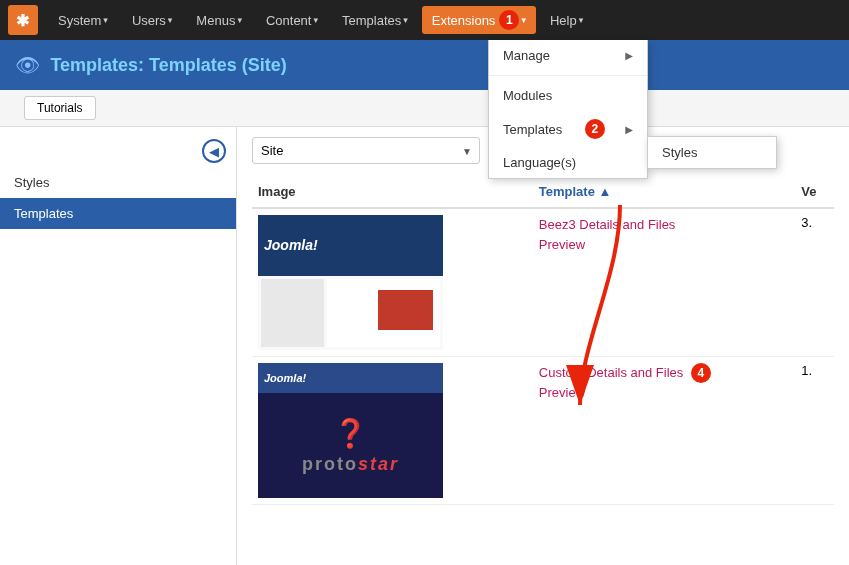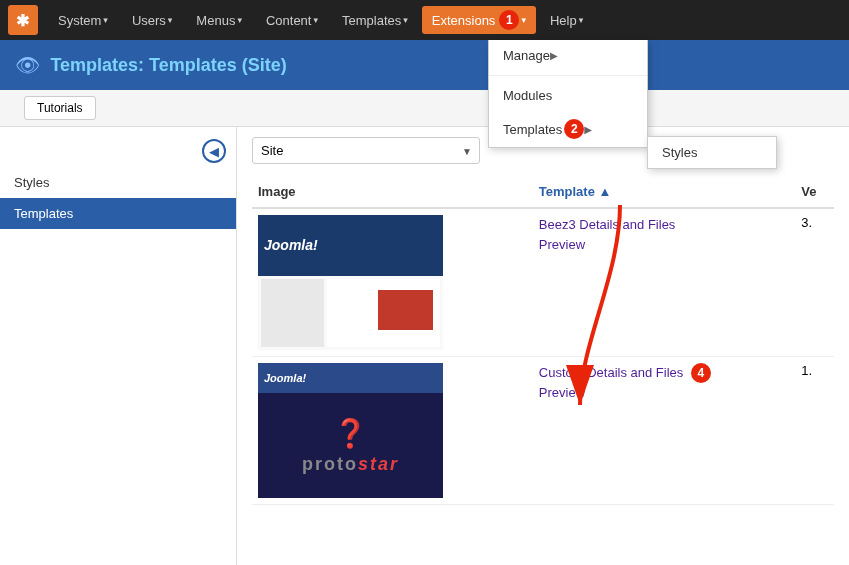--- a/index.html
+++ b/index.html
@@ -263,21 +263,21 @@
       color: #555;
       font-size: 18px;
       font-weight: bold;
       letter-spacing: 2px;
       margin-top: 4px;
     }
     .protostar-proto { color: #888; }
     .protostar-star { color: #e84040; font-style: italic; }
 
     .template-link {
-      color: #4c1d95;
+      color: #be185d;
       text-decoration: none;
       font-size: 13px;
       line-height: 1.5;
     }
 
     
     .dropdown-overlay {
       position: absolute;
       top: 40px;
       left: 0;
@@ -297,20 +297,21 @@
       width: 160px;
       pointer-events: all;
     }
     .dropdown-item {
       padding: 8px 14px;
       cursor: pointer;
       color: #333;
       font-size: 13px;
       display: flex;
       align-items: center;
+      justify-content: space-between;
     }
     .dropdown-separator {
       height: 1px;
       background: #eee;
       margin: 4px 0;
     }
     .dropdown-arrow { font-size: 10px; color: #666; }
 
     
     .submenu {
@@ -512,20 +513,23 @@
     </div>
     <div class="dropdown-separator"></div>
     <div class="dropdown-item">
       <span>Modules</span>
     </div>
     <div class="dropdown-item">
       <span>Templates</span>
       <span class="step-badge">2</span>
       <span class="dropdown-arrow">▶</span>
     </div>
+    <div class="dropdown-item">
+      <span>Language(s)</span>
+    </div>
   </div>
 
   <div class="submenu" style="top: 96px;">
     <div class="submenu-item">
       <span>Styles</span>
     </div>
   </div>
 
   <svg class="arrow-svg" width="120" height="230" viewBox="0 0 120 230">
     <defs>

